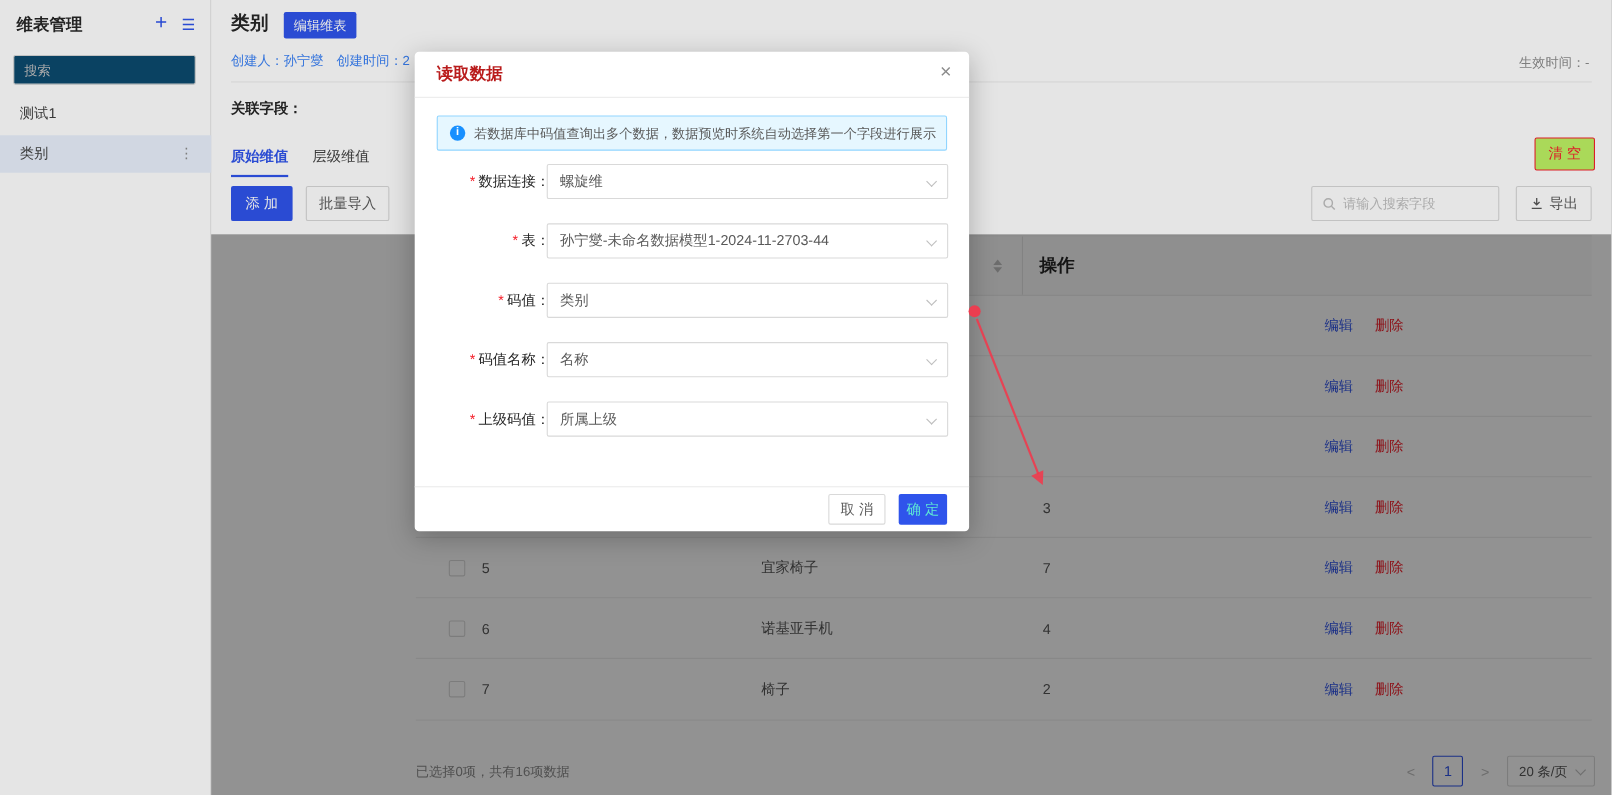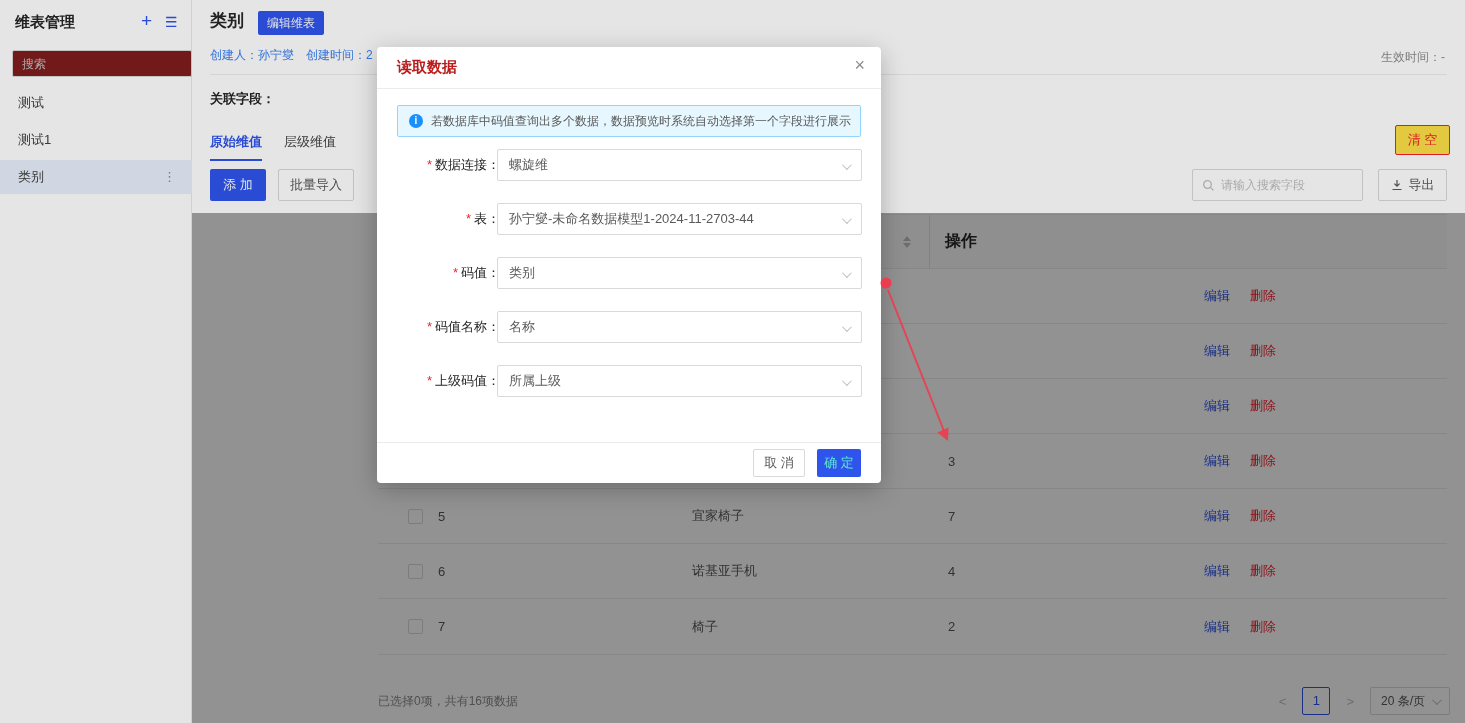--- a/index.html
+++ b/index.html
@@ -5,41 +5,41 @@
   * { margin:0; padding:0; box-sizing:border-box; }
   html,body { width:1465px; height:723px; overflow:hidden; }
   body { font-family:"Liberation Sans","DejaVu Sans",sans-serif; background:#fff; }
   .app { position:relative; width:1465px; height:723px; background:#fff; overflow:hidden; }
 
   
   .sidebar { position:absolute; left:0; top:0; width:192px; height:723px; background:#fff; border-right:1px solid #e8e8e8; z-index:1; }
   .sb-title { position:absolute; left:15px; top:13px; font-size:15px; font-weight:700; color:#262626; }
   .sb-add { position:absolute; left:141px; top:10px; font-size:19px; color:#2f54eb; cursor:pointer; line-height:22px;}
   .sb-list { position:absolute; left:165px; top:12px; font-size:14px; color:#2f54eb; cursor:pointer; line-height:20px;}
-  .sb-search { position:absolute; left:12px; top:50px; width:180px; height:27px; border:1px solid #d9d9d9; border-radius:2px; background:#7f1d1d; }
+  .sb-search { position:absolute; left:12px; top:50px; width:166px; height:27px; border:1px solid #d9d9d9; border-radius:2px; background:#0c4a6e; }
   .sb-search span { position:absolute; left:9px; top:5px; font-size:12px; color:#bfbfbf; }
   .sb-items { position:absolute; left:0; top:86px; width:192px; }
   .sb-item { position:relative; height:34px; line-height:34px; padding-left:18px; font-size:13px; color:#404040; margin-bottom:3px; cursor:pointer; }
   .sb-item.selected { background:#e9f0fc; }
   .sb-item .more { position:absolute; right:16px; top:0; color:#8c8c8c; font-size:13px; }
 
   
   .page-title { position:absolute; left:210px; top:9px; font-size:17px; font-weight:700; color:#262626; }
   .edit-btn { position:absolute; left:258px; top:11px; height:24px; line-height:24px; padding:0 9px; background:#2f54eb; color:#fff; font-size:12px; border-radius:2px; cursor:pointer; }
   .version-box { position:absolute; right:18px; top:9px; height:28px; line-height:26px; border:1px solid #d9d9d9; border-radius:2px; background:#fff; font-size:12px; color:#404040; padding:0 10px; display:flex; align-items:center; gap:9px; }
   .version-box .vsep { width:1px; height:14px; background:#e0e0e0; }
   .version-box .vmore { color:#595959; cursor:pointer; letter-spacing:1px; }
   .creator-line { position:absolute; left:210px; top:47px; font-size:12px; color:#3b82f6; }
   .effective { position:absolute; right:20px; top:49px; font-size:12px; color:#8c8c8c; }
   .divider1 { position:absolute; left:210px; right:18px; top:74px; height:1px; background:#ededed; }
   .assoc { position:absolute; left:210px; top:90px; font-size:13px; font-weight:700; color:#262626; }
   .tabs { position:absolute; left:210px; top:133px; display:flex; gap:22px; font-size:13px; }
   .tab { color:#404040; cursor:pointer; padding-bottom:8px; }
   .tab.active { color:#2f54eb; font-weight:700; border-bottom:2px solid #2f54eb; }
-  .clear-btn { position:absolute; right:15px; top:125px; width:55px; height:30px; line-height:28px; text-align:center; border:1px solid #f5222d; color:#f5222d; background:#fde047; border-radius:2px; font-size:13px; cursor:pointer; }
+  .clear-btn { position:absolute; right:15px; top:125px; width:55px; height:30px; line-height:28px; text-align:center; border:1px solid #f5222d; color:#f5222d; background:#bef264; border-radius:2px; font-size:13px; cursor:pointer; }
   .add-btn { position:absolute; left:210px; top:169px; width:56px; height:32px; line-height:32px; text-align:center; background:#2f54eb; color:#fff; font-size:13px; border-radius:2px; cursor:pointer; }
   .batch-btn { position:absolute; left:278px; top:169px; width:76px; height:32px; line-height:30px; text-align:center; background:#fff; color:#595959; font-size:13px; border:1px solid #d9d9d9; border-radius:2px; cursor:pointer; }
   .tsearch { position:absolute; left:1192px; top:169px; width:171px; height:32px; border:1px solid #d9d9d9; border-radius:2px; background:#fff; display:flex; align-items:center; padding-left:9px; gap:6px; }
   .tsearch span { font-size:12px; color:#bfbfbf; }
   .export-btn { position:absolute; right:18px; top:169px; width:69px; height:32px; border:1px solid #d9d9d9; border-radius:2px; background:#fff; color:#595959; font-size:13px; display:flex; align-items:center; justify-content:center; gap:6px; cursor:pointer; }
 
   
   .table { position:absolute; left:378px; top:214px; width:1069px; border-top:1px solid #ececec; border-bottom:1px solid #ececec; }
   .tr { display:flex; align-items:center; height:55px; border-bottom:1px solid #ececec; background:#fff; font-size:13px; color:#595959; }
   .tr:last-child { border-bottom:none; }
@@ -95,21 +95,20 @@
 <div class="app">
 
   <aside class="sidebar">
     <div class="sb-title">维表管理</div>
     <div class="sb-add">+</div>
     <div class="sb-list">☰</div>
     <div class="sb-search">
       <span>搜索</span>
     </div>
     <div class="sb-items" id="sidebar-items">
-        <div class="sb-item"><span>测试</span></div>
         <div class="sb-item"><span>测试1</span></div>
         <div class="sb-item selected"><span>类别</span><span class="more">⋮</span></div>
       </div>
   </aside>
 
   <div class="page-title">类别</div>
   <div class="edit-btn">编辑维表</div>
   <div class="creator-line">创建人：孙宁燮　创建时间：2</div>
   <div class="effective">生效时间：-</div>
   <div class="divider1"></div>

